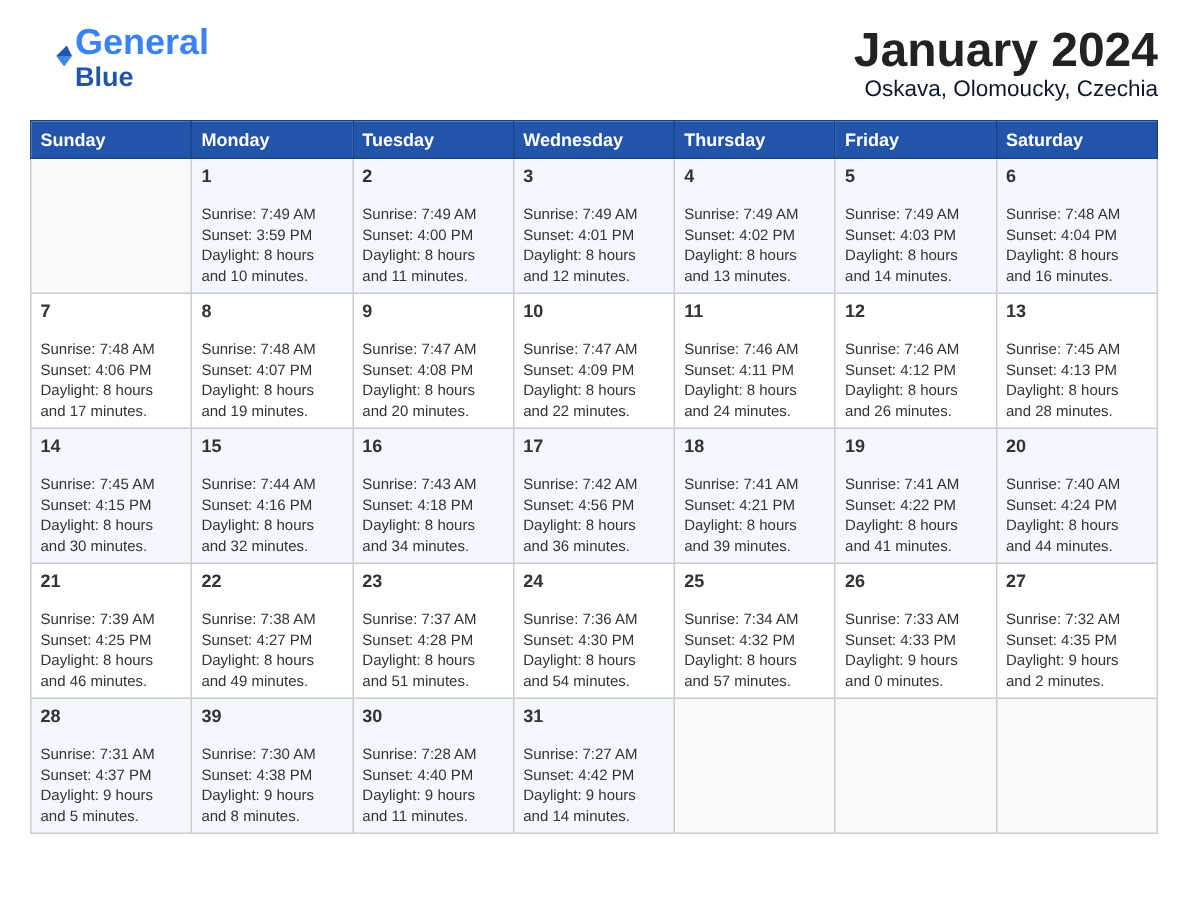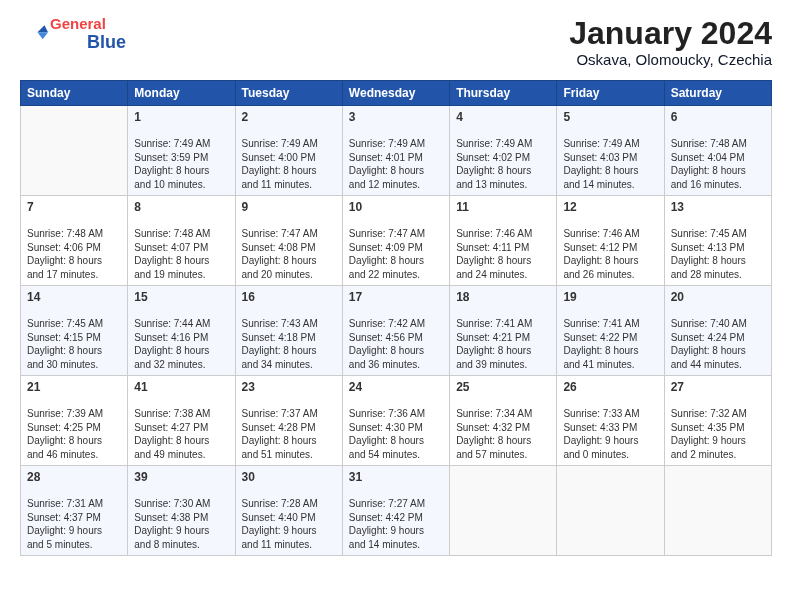--- a/index.html
+++ b/index.html
@@ -25,29 +25,28 @@
     .logo {
       display: flex;
       align-items: center;
     }
     .logo-text {
       display: flex;
       flex-direction: column;
       line-height: 1.1;
     }
     .logo-general {
-      font-size: 15px;
+      font-size: 24px;
       font-weight: bold;
-      color: #ef4444;
+      color: #3b82f6;
     }
     .logo-blue {
       font-size: 18px;
       font-weight: bold;
       color: #2255aa;
-      margin-left: 37px;
     }
     .logo-icon {
       width: 28px;
       height: 28px;
       margin-right: 2px;
     }
     .title-block {
       text-align: right;
     }
     .month-title {
@@ -311,21 +310,21 @@
         <tr>
           <td>
             <span class="day-num">21</span>
             <div class="day-info">
               <div>Sunrise: 7:39 AM</div>
               <div>Sunset: 4:25 PM</div>
               <div>Daylight: 8 hours and 46 minutes.</div>
             </div>
           </td>
           <td>
-            <span class="day-num">41</span>
+            <span class="day-num">22</span>
             <div class="day-info">
               <div>Sunrise: 7:38 AM</div>
               <div>Sunset: 4:27 PM</div>
               <div>Daylight: 8 hours and 49 minutes.</div>
             </div>
           </td>
           <td>
             <span class="day-num">23</span>
             <div class="day-info">
               <div>Sunrise: 7:37 AM</div>

